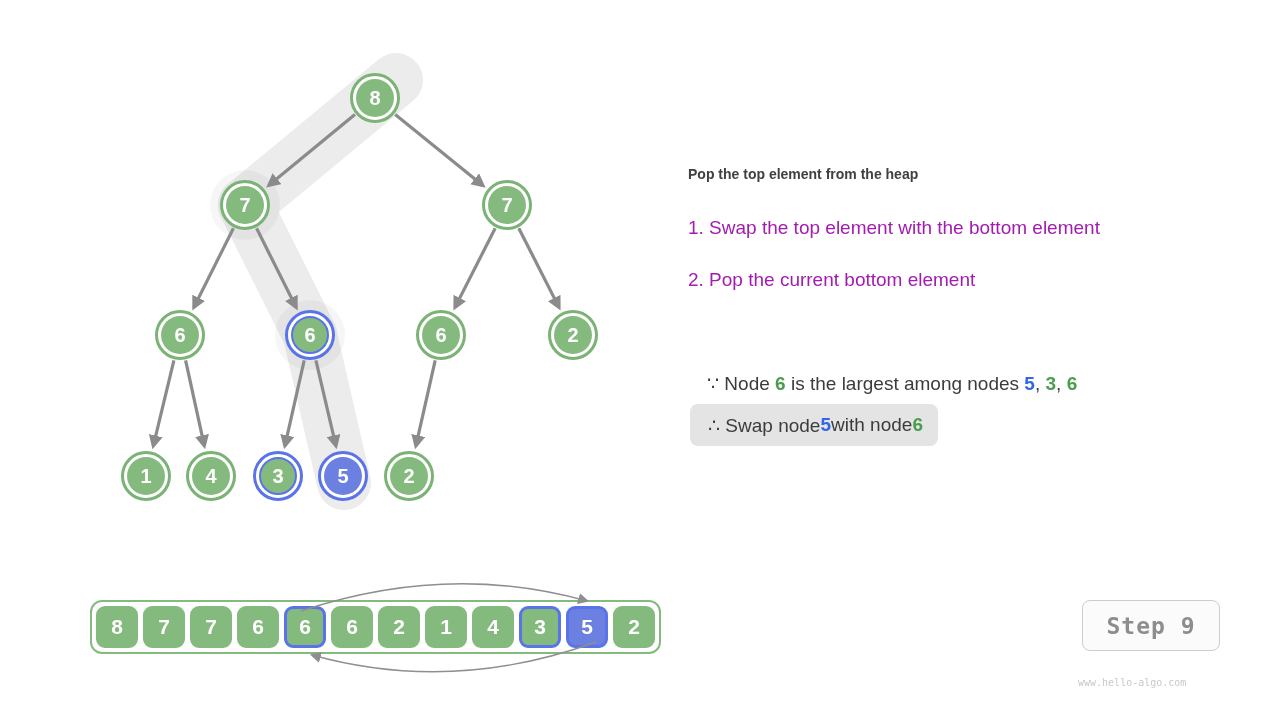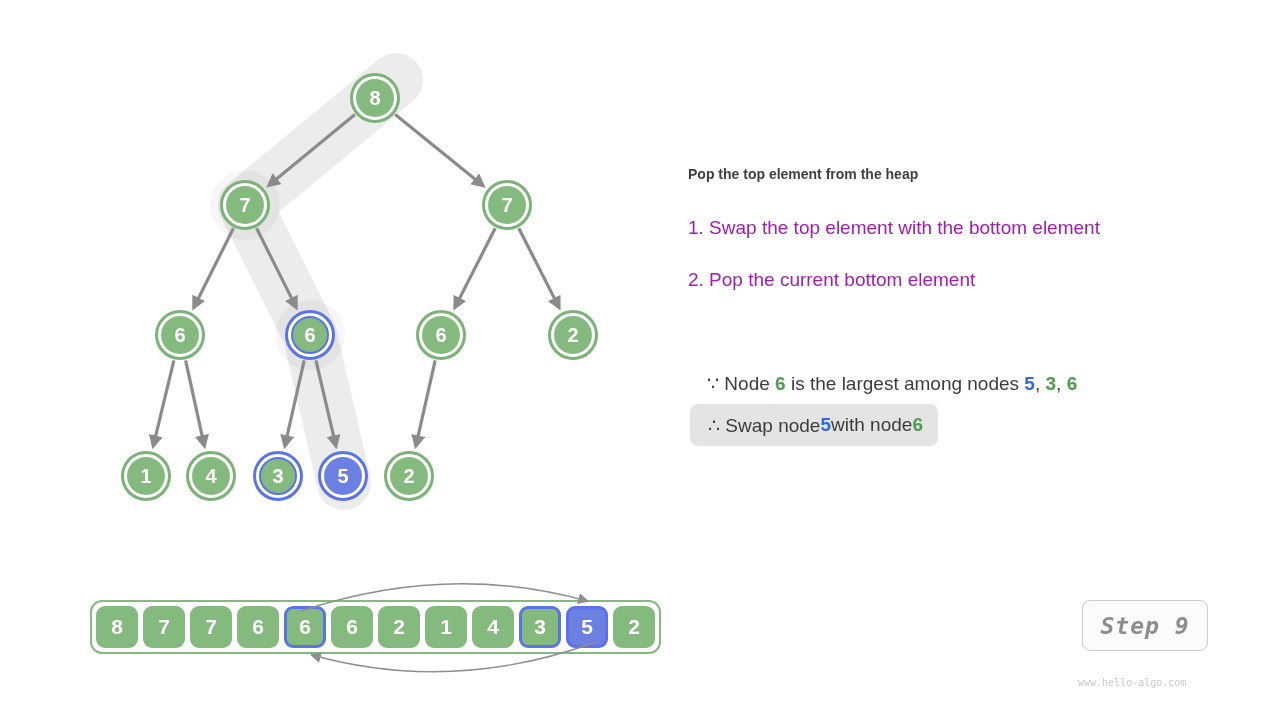--- a/index.html
+++ b/index.html
@@ -32,23 +32,23 @@
   
   .title{position:absolute;left:688px;top:166px;font-size:14px;font-weight:700;color:#404040;}
   .item{position:absolute;left:688px;font-size:19px;color:#a21caf;}
   #item-0{top:217px} #item-1{top:269px} #item-2{top:321px}
   .because{position:absolute;left:707px;top:372px;font-size:19px;color:#3c3c3c;text-align:center;}
   .therefore{position:absolute;left:690px;top:404px;height:42px;display:inline-flex;align-items:center;
          padding:0 15px 0 18px;background:var(--callout-bg);border-radius:8px;font-size:19px;color:#3c3c3c;}
   .seg-colored{font-weight:700;}
 
   
-  .step-btn{position:absolute;left:1082px;top:600px;width:126px;height:51px;box-sizing:border-box;
+  .step-btn{position:absolute;left:1082px;top:600px;width:138px;height:51px;box-sizing:border-box;
          border:1.5px solid #cdcdcd;border-radius:8px;background:#fbfbfb;display:flex;align-items:center;
-         justify-content:center;cursor:pointer;font-style:italic;}
+         justify-content:center;cursor:pointer;}
   .step-btn span{font-family:"DejaVu Sans Mono", monospace;font-weight:700;font-size:23px;
          letter-spacing:1px;color:#8d8d8d;}
   .watermark{position:absolute;left:1078px;top:677px;font-family:"DejaVu Sans Mono", monospace;
          font-size:10px;color:#c9c9c9;}
 </style>
 </head>
 <body>
 
 <div class="stage" style="--green: #85ba7f; --green-ring: #7bb275; --blue: #6b80e1; --blue-ring: #5a73e8; --callout-bg: #e4e4e4;">
   <svg id="tree-svg" class="layer" width="1280" height="720">

